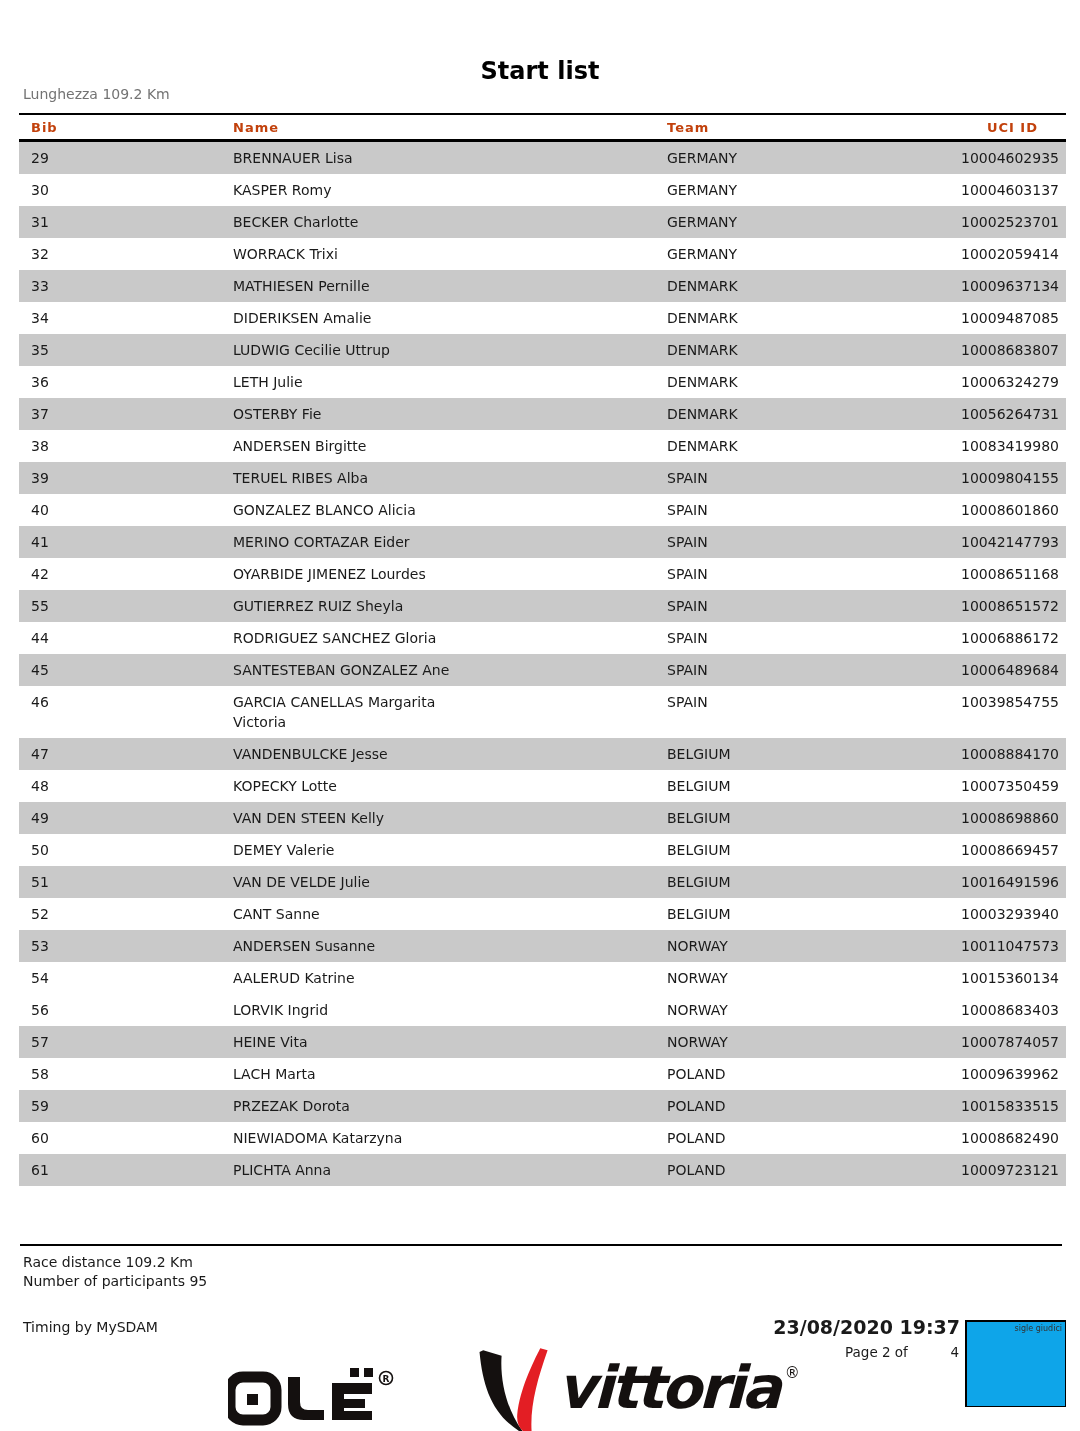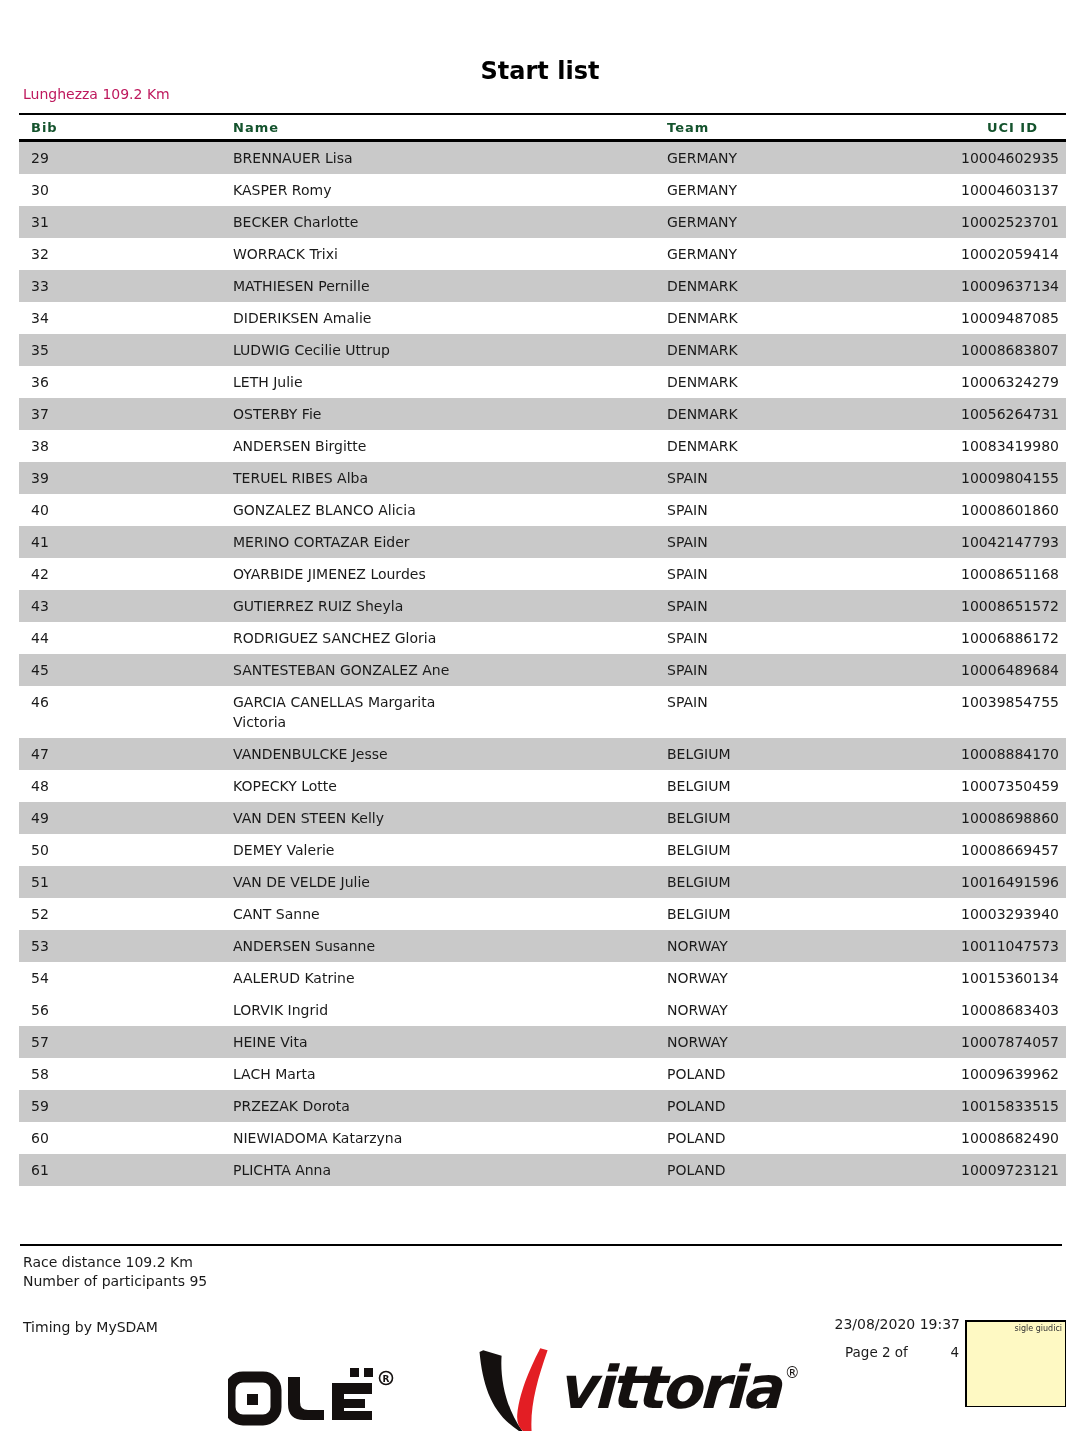--- a/index.html
+++ b/index.html
@@ -9,31 +9,31 @@
     font-family:"DejaVu Sans","Liberation Sans",sans-serif;
     color:#1a1a1a;
   }
   .page { position:relative; width:1080px; height:1431px; background:#fff; overflow:hidden;margin-top:48px; }
 
   .title {
     padding-top:9px; text-align:center;
     font-size:24px; font-weight:bold; color:#000;
   }
   .subtitle {
-    position:absolute; left:23px; top:38px; font-size:14px; color:#be185d;
+    position:absolute; left:23px; top:38px; font-size:14px; color:#737373;
   }
 
   table.startlist {
     position:absolute; left:19px; top:65px; width:1047px;
     border-collapse:collapse; table-layout:fixed;
     border-top:2px solid #000;
   }
   thead tr { border-bottom:3px solid #000; }
   th {
-    font-size:13px; font-weight:bold; text-align:left; color:#14532d;
+    font-size:13px; font-weight:bold; text-align:left; color:#c2410c;
     letter-spacing:1px; padding:5px 12px 4px 12px;
   }
   col.c-bib  { width:202px; }
   col.c-name { width:434px; }
   col.c-team { width:294px; }
   col.c-uci  { width:117px; }
   th.col-uci { text-align:right; padding-right:28px; }
   td {
     font-size:14px; line-height:20px; padding:6px 12px; vertical-align:top;
     color:#1a1a1a;
@@ -45,30 +45,30 @@
   .footer-rule {
     position:absolute; left:20px; top:1196px; width:1042px; height:2px; background:#000;
   }
   .race-info {
     position:absolute; left:23px; top:1205px; font-size:14px; line-height:19px;
   }
   .timing {
     position:absolute; left:23px; top:1271px; font-size:14px;text-align:right;
   }
   .datetime {
-    position:absolute; top:1268px; right:120px; font-size:14px; text-align:right;
+    position:absolute; top:1268px; right:120px; font-size:19px; text-align:right;font-weight:bold;
   }
   .page-line {
     position:absolute; left:845px; top:1296px; width:114px;
     display:flex; justify-content:space-between; font-size:13.5px;align-items:center;
   }
   .judges-box {
     position:absolute; left:965px; top:1272px; width:101px; height:87px;
     border:1.5px solid #000; border-top-width:2px; border-left-width:2px;
-    background:#fef9c3;
+    background:#0ea5e9;
   }
   .judges-box span {
     display:block; text-align:right; font-size:8px; color:#333; padding:2px 3px 0 0;
   }
 
   .ale-logo { position:absolute; left:228px; top:1320px; }
   .vittoria-logo {
     position:absolute; left:474px; top:1298px; height:95px;
     display:flex; align-items:flex-start;
   }
@@ -186,21 +186,21 @@
       <td class="col-team">SPAIN</td>
       <td class="col-uci">10042147793</td>
     </tr>
         <tr>
       <td class="col-bib">42</td>
       <td class="col-name">OYARBIDE JIMENEZ Lourdes</td>
       <td class="col-team">SPAIN</td>
       <td class="col-uci">10008651168</td>
     </tr>
         <tr class="stripe">
-      <td class="col-bib">43</td>
+      <td class="col-bib">55</td>
       <td class="col-name">GUTIERREZ RUIZ Sheyla</td>
       <td class="col-team">SPAIN</td>
       <td class="col-uci">10008651572</td>
     </tr>
         <tr>
       <td class="col-bib">44</td>
       <td class="col-name">RODRIGUEZ SANCHEZ Gloria</td>
       <td class="col-team">SPAIN</td>
       <td class="col-uci">10006886172</td>
     </tr>

